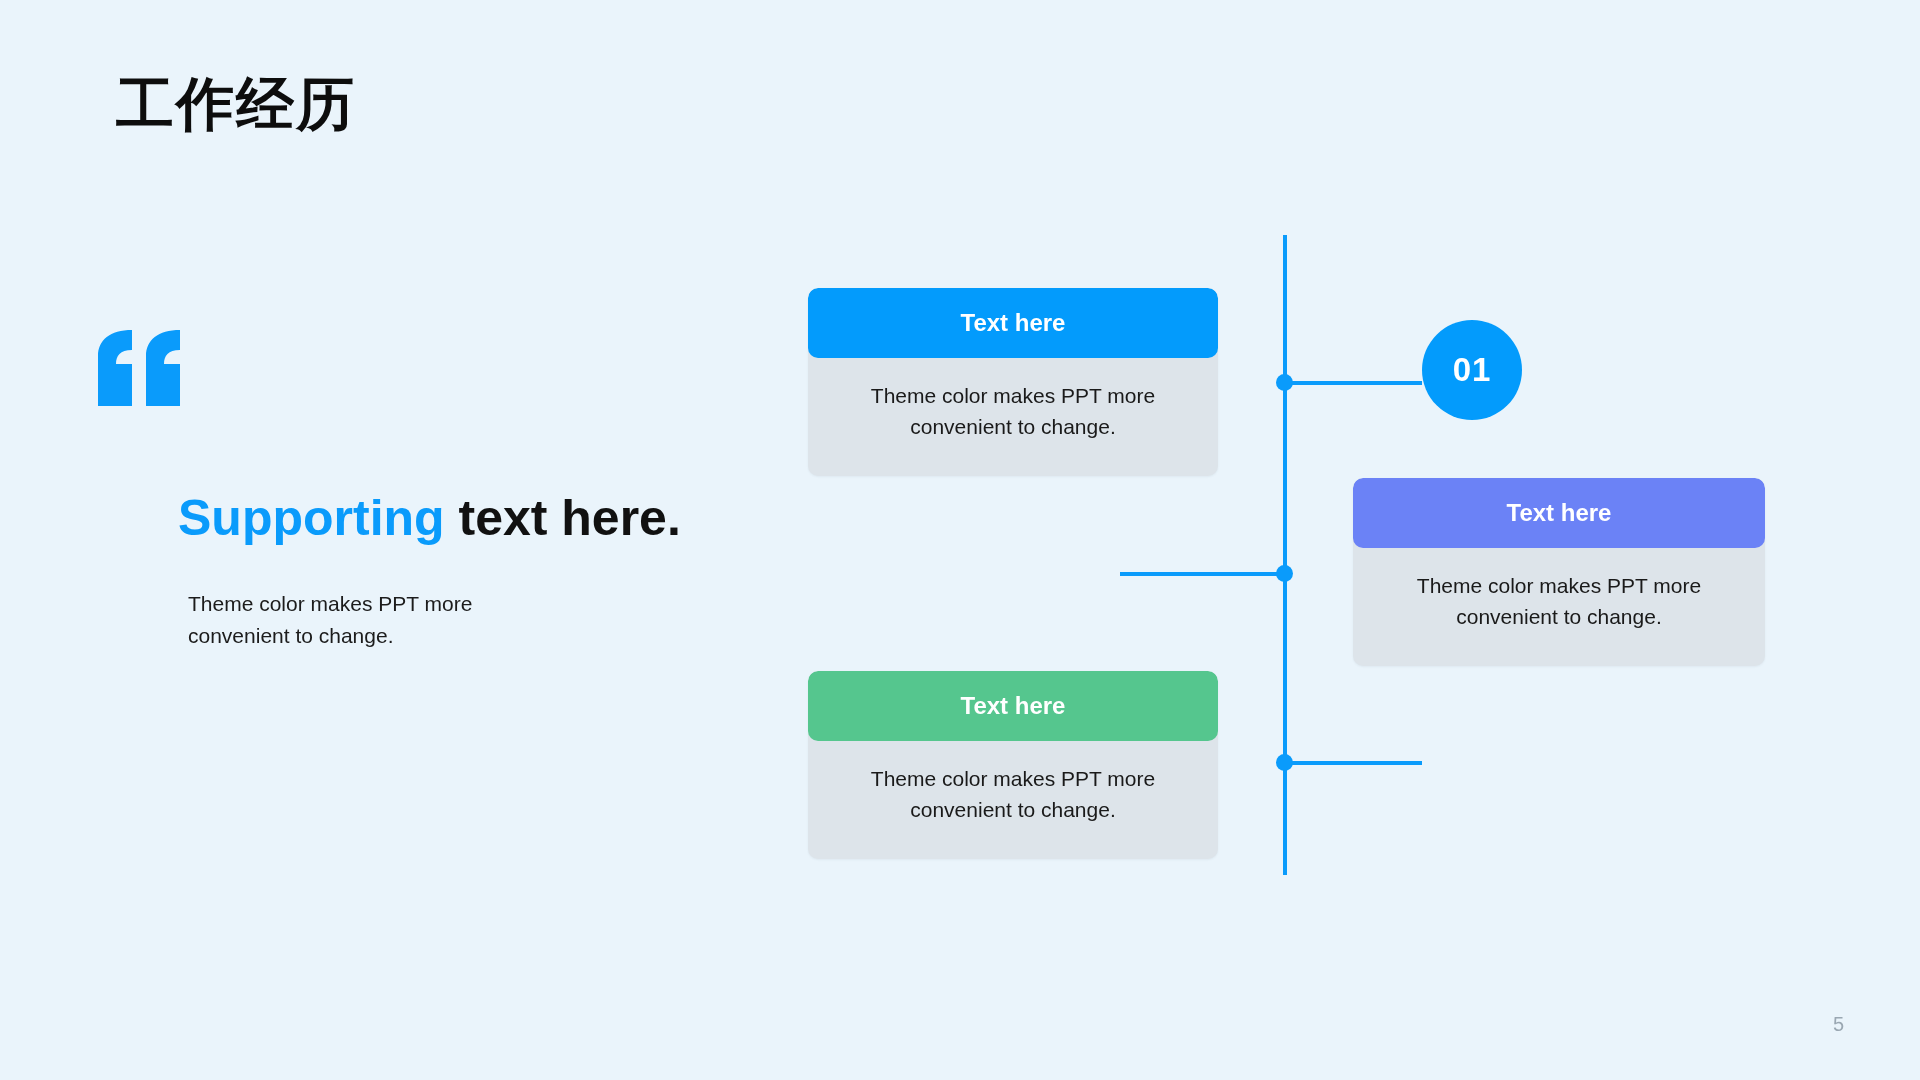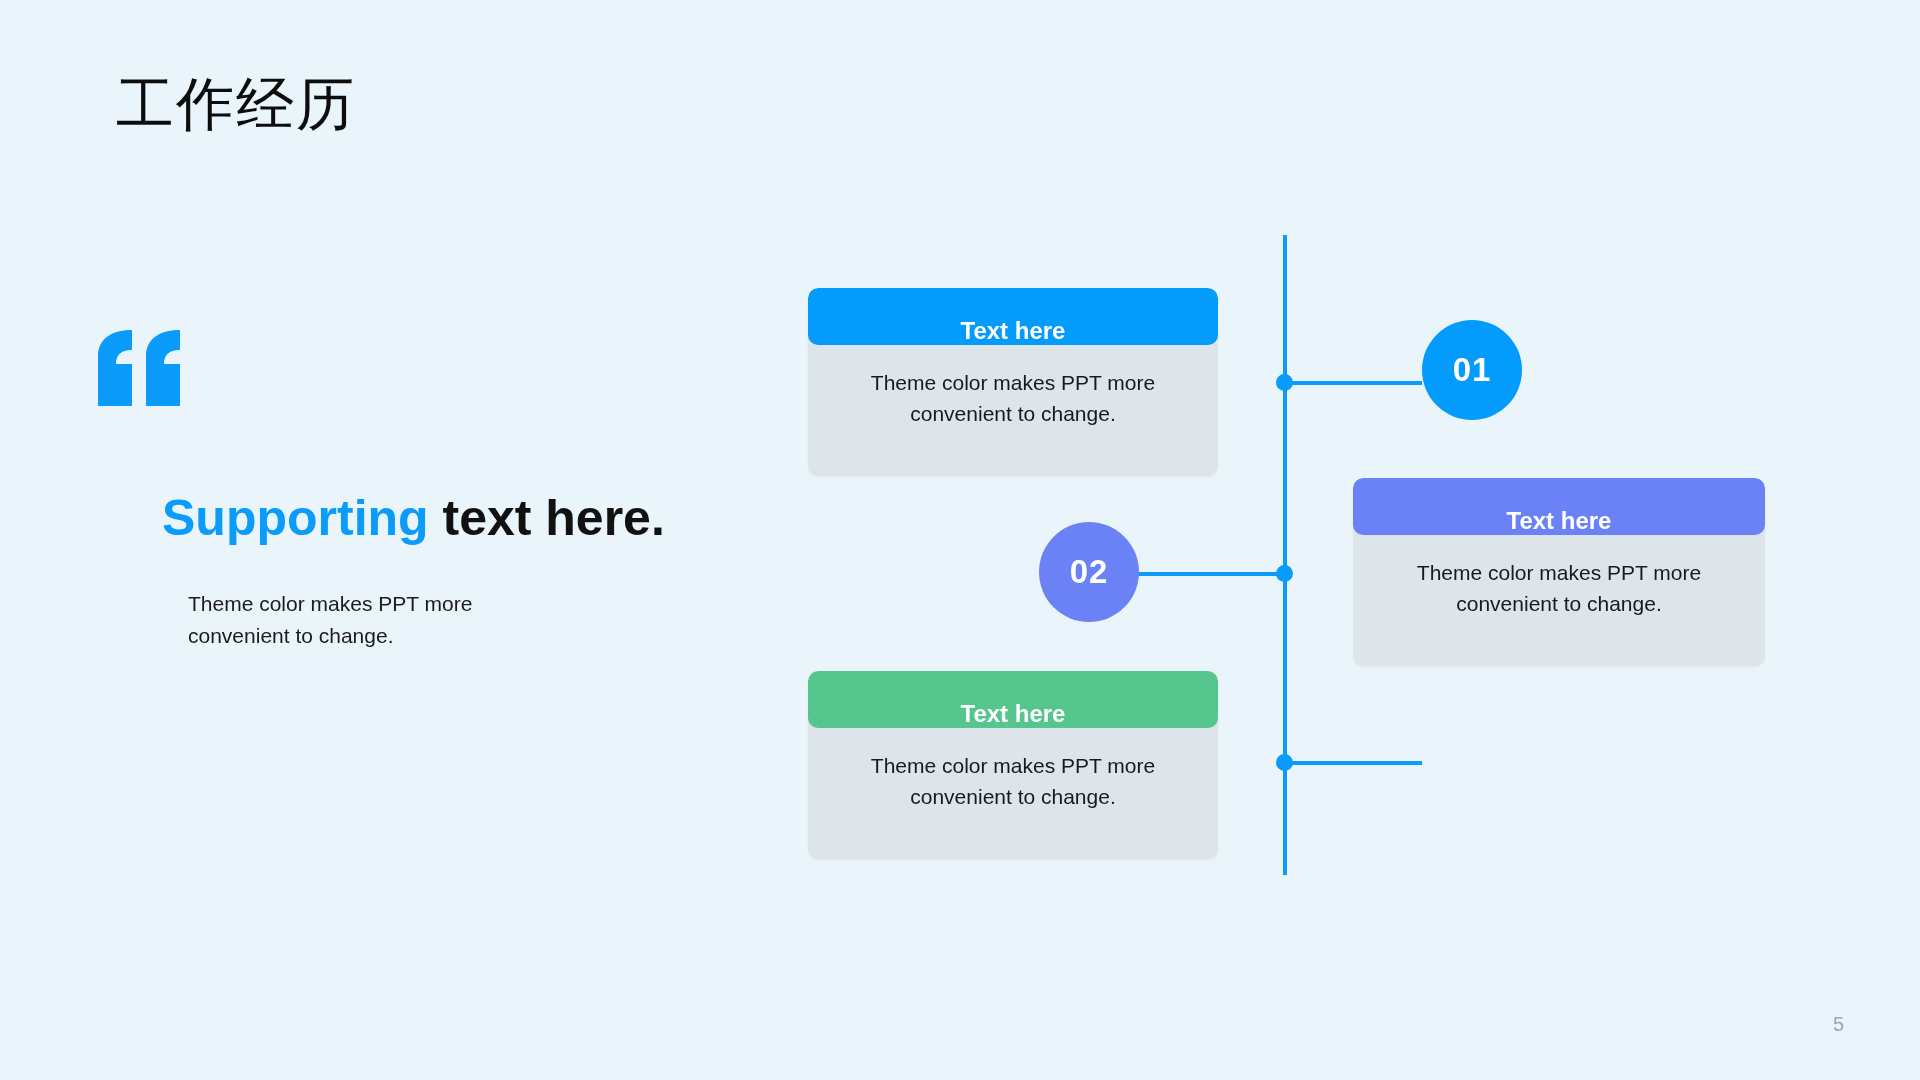--- a/index.html
+++ b/index.html
@@ -20,39 +20,39 @@
     inset: 0;
     background: #eaf4fb;
   }
 
   
   #slide-title {
     position: absolute;
     left: 116px;
     top: 72px;
     font-size: 58px;
-    font-weight: normal;
+    font-weight: bold;
     color: #0d0d0d;
     letter-spacing: 2px;
     line-height: 1.1;
     white-space: nowrap;
   }
 
   
   #quote-mark {
     position: absolute;
     left: 98px;
     top: 330px;
     width: 86px;
     height: 76px;
   }
 
   #left-heading {
     position: absolute;
-    left: 162px;
+    left: 178px;
     top: 490px;
     font-size: 50px;
     font-weight: bold;
     color: #111111;
     white-space: nowrap;
     line-height: 1.12;
   }
   #left-heading .accent {
     color: #0a9bfb;
   }
@@ -129,24 +129,24 @@
 
   
   .card {
     position: absolute;
     border-radius: 10px;
     background: #dde4ea;
     overflow: hidden;
     box-shadow: 0 1px 2px rgba(90,110,130,0.08);
   }
   .card-header {
-    height: 57px;
+    height: 70px;
     border-radius: 10px;
     display: flex;
-    align-items: flex-end;
+    align-items: center;
     justify-content: center;
     color: #ffffff;
     font-size: 24px;
     font-weight: bold;
   }
   .card-body {
     padding: 22px 26px 30px 26px;
     text-align: center;
     font-size: 21px;
     color: #1a1a1a;
@@ -195,23 +195,20 @@
   <div class="timeline-dot dot-1"></div>
   <div class="timeline-dot dot-2"></div>
   <div class="timeline-dot dot-3"></div>
   <div class="connector connector-1"></div>
   <div class="connector connector-2"></div>
   <div class="connector connector-3"></div>
 
   <div class="num-circle" id="num-circle-01">
     <span>01</span>
   </div>
-  <div class="num-circle" id="num-circle-02">
-    <span>02</span>
-  </div>
 
   <div class="card" id="card-1">
     <div class="card-header">
       <span>Text here</span>
     </div>
     <div class="card-body">Theme color makes PPT more convenient to change.</div>
   </div>
 
   <div class="card" id="card-2">
     <div class="card-header">

